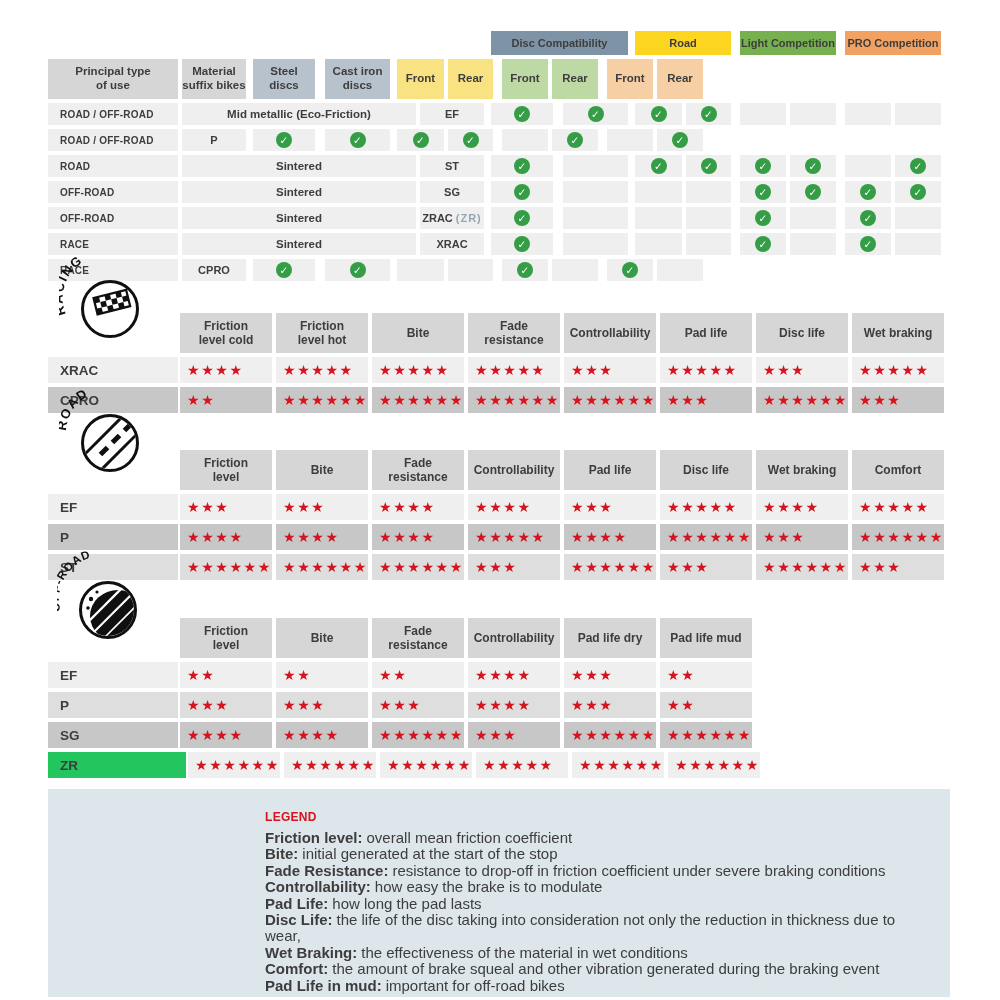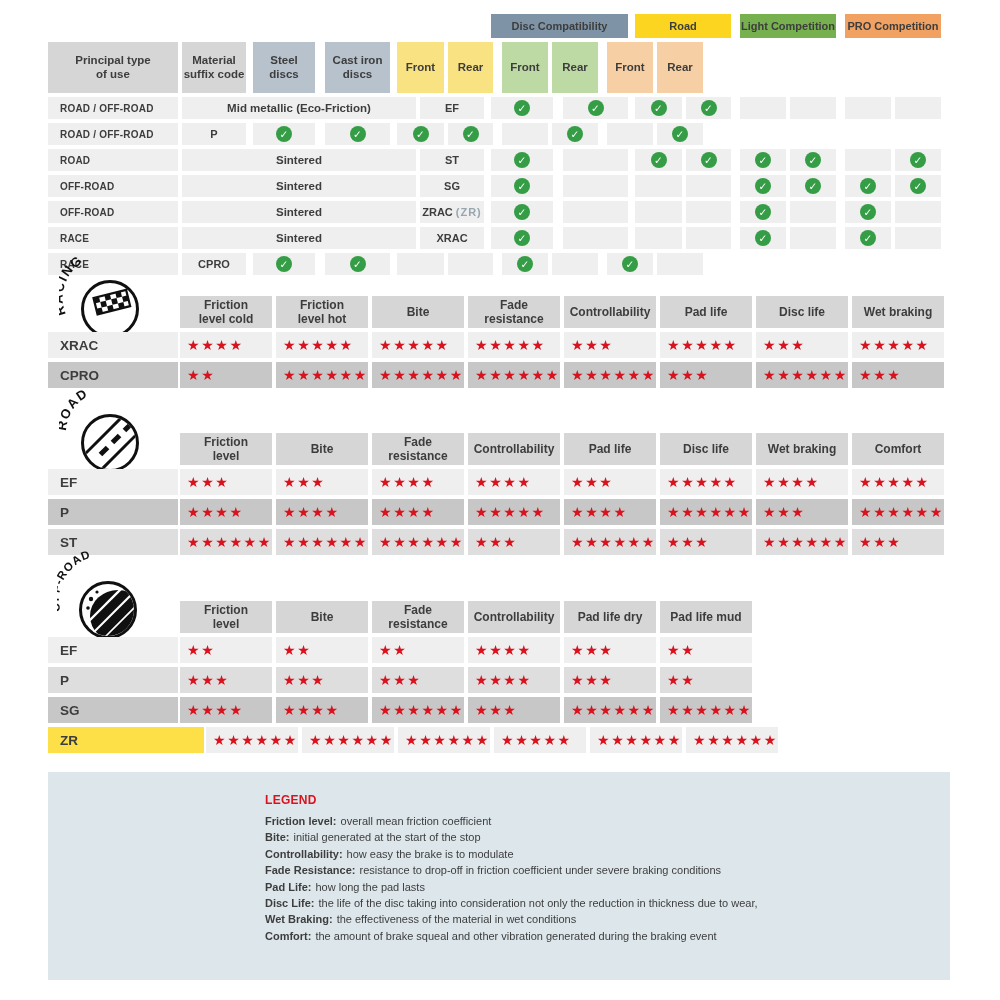--- a/index.html
+++ b/index.html
@@ -1,78 +1,78 @@
 <!DOCTYPE html>
 <html><head>
 <meta charset="utf-8">
 <style>
   * { box-sizing: border-box; }
   body { margin:0; background:#fff; }
   .page { position:relative; width:1000px; height:1000px; background:#fff;
           font-family:"Liberation Sans","DejaVu Sans",sans-serif; color:#3d3d3d; overflow:hidden; }
-  .abs { position:absolute; }
+  .abs { position:absolute;margin-top:17px; }
   .row { display:flex; }
   .cell { display:flex; align-items:center; justify-content:center; text-align:center; }
 
   
   .compat { left:48px; top:14px; }
   .group-row { height:24px; margin-bottom:4px; }
   .group-cell { font-size:11px; font-weight:bold; }
-  .hdr-row { height:51px; }
+  .hdr-row { height:40px; }
   .hdr { background:#d6d6d6; font-size:11.5px; font-weight:bold; line-height:1.18; white-space:pre-line; }
   .sub { font-size:11.5px; font-weight:bold; line-height:1.18; white-space:pre-line; }
   .crow { height:22px; margin-top:4px; }
   .crow .cell { background:#efefef; }
   .use { justify-content:flex-start; padding-left:12px; font-size:10px; font-weight:bold; text-align:left; letter-spacing:.2px; }
   .cmp { font-size:11.5px; font-weight:bold; }
   .code { font-size:11px; font-weight:bold; }
   .sfx { color:#98a6b0; margin-left:3px; letter-spacing:1px; font-weight:bold; }
   .check { width:16px; height:16px; border-radius:50%; background:#359d46; color:#fff;
            font-size:10.5px; font-weight:bold; display:flex; align-items:center; justify-content:center; line-height:1; }
 
   
   .rt { left:48px; }
-  .rt-hdr { height:32px; }
+  .rt-hdr { height:40px; }
   .rt-hdr .cell { background:#d6d6d6; font-size:12px; font-weight:bold; line-height:1.2; white-space:pre-line; }
   .rt-hdr .sp { background:transparent; }
   .rt-row { height:26px; margin-top:4px; }
   .rt-label { justify-content:flex-start; padding-left:12px; font-size:13.5px; font-weight:bold; text-align:left; }
   .starcell { justify-content:flex-start; padding-left:7px; }
   .stars { color:#d9131e; font-size:14px; letter-spacing:1.6px; line-height:1; white-space:nowrap;
            font-family:"DejaVu Sans",sans-serif; }
 
   
   .icon { position:absolute; width:95px; height:95px; }
   .icon text { font-family:"Liberation Sans",sans-serif; }
 
   
   .legend { left:48px; top:772px; width:902px; height:208px; background:#dde6eb; padding:21px 20px 0 217px; }
   .legend-title { color:#d9131e; font-size:12px; font-weight:bold; margin-bottom:6px; letter-spacing:.3px; }
-  .li { font-size:11px; line-height:16.4px; }
+  .li { font-size:15px; line-height:16.4px; }
   .li b { font-weight:bold; }
   .li .desc { margin-left:4px; }
 </style>
 </head>
 <body>
 
 <div class="page">
 
   <div class="abs compat">
       <div class="row group-row">
         <div class="cell " style="width: 443px;"></div>
         <div class="cell group-cell" style="width: 137px; background: rgb(126, 147, 165);">Disc Compatibility</div>
         <div class="cell group-cell" style="width: 96px; margin-left: 7px; background: rgb(251, 213, 31);">Road</div>
         <div class="cell group-cell" style="width: 96px; margin-left: 9px; background: rgb(119, 177, 79);">Light Competition</div>
         <div class="cell group-cell" style="width: 96px; margin-left: 9px; background: rgb(241, 162, 99);">PRO Competition</div>
       </div>
       <div class="row hdr-row">
         <div class="cell hdr" style="width: 130px;">Principal type
 of use</div>
         <div class="cell hdr" style="width: 64px; margin-left: 4px;">Material
-suffix code</div>
+suffix bikes</div>
         <div class="cell sub" style="width: 62px; margin-left: 7px; background: rgb(183, 194, 204);">Steel
 discs</div>
         <div class="cell sub" style="width: 65px; margin-left: 10px; background: rgb(183, 194, 204);">Cast iron
 discs</div>
         <div class="cell sub" style="width: 47px; margin-left: 7px; background: rgb(249, 226, 130);">Front</div>
         <div class="cell sub" style="width: 45px; margin-left: 4px; background: rgb(249, 226, 130);">Rear</div>
         <div class="cell sub" style="width: 46px; margin-left: 9px; background: rgb(190, 218, 164);">Front</div>
         <div class="cell sub" style="width: 46px; margin-left: 4px; background: rgb(190, 218, 164);">Rear</div>
         <div class="cell sub" style="width: 46px; margin-left: 9px; background: rgb(247, 207, 164);">Front</div>
         <div class="cell sub" style="width: 46px; margin-left: 4px; background: rgb(247, 207, 164);">Rear</div>
@@ -545,21 +545,21 @@
           <span class="stars">★★★</span>
         </div>
         <div class="cell starcell" style="width: 92px; margin-left: 4px; background: rgb(199, 199, 199);">
           <span class="stars">★★★★★★</span>
         </div>
         <div class="cell starcell" style="width: 92px; margin-left: 4px; background: rgb(199, 199, 199);">
           <span class="stars">★★★★★★</span>
         </div>
       </div>
       <div class="row rt-row">
-        <div class="cell rt-label" style="width: 156px; background: #fde047;">ZR</div>
+        <div class="cell rt-label" style="width: 138px; background: #22c55e;">ZR</div>
         <div class="cell starcell" style="width: 92px; margin-left: 2px; background: rgb(239, 239, 239);">
           <span class="stars">★★★★★★</span>
         </div>
         <div class="cell starcell" style="width: 92px; margin-left: 4px; background: rgb(239, 239, 239);">
           <span class="stars">★★★★★★</span>
         </div>
         <div class="cell starcell" style="width: 92px; margin-left: 4px; background: rgb(239, 239, 239);">
           <span class="stars">★★★★★★</span>
         </div>
         <div class="cell starcell" style="width: 92px; margin-left: 4px; background: rgb(239, 239, 239);">
@@ -572,22 +572,23 @@
           <span class="stars">★★★★★★</span>
         </div>
       </div>
     </div>
 
   <div class="abs legend">
     <div class="legend-title">LEGEND</div>
     <div id="legend-items">
         <div class="li"><b>Friction level:</b><span class="desc">overall mean friction coefficient</span></div>
         <div class="li"><b>Bite:</b><span class="desc">initial generated at the start of the stop</span></div>
+        <div class="li"><b>Fade Resistance:</b><span class="desc">resistance to drop-off in friction coefficient under severe braking conditions</span></div>
         <div class="li"><b>Controllability:</b><span class="desc">how easy the brake is to modulate</span></div>
-        <div class="li"><b>Fade Resistance:</b><span class="desc">resistance to drop-off in friction coefficient under severe braking conditions</span></div>
         <div class="li"><b>Pad Life:</b><span class="desc">how long the pad lasts</span></div>
         <div class="li"><b>Disc Life:</b><span class="desc">the life of the disc taking into consideration not only the reduction in thickness due to wear,</span></div>
         <div class="li"><b>Wet Braking:</b><span class="desc">the effectiveness of the material in wet conditions</span></div>
         <div class="li"><b>Comfort:</b><span class="desc">the amount of brake squeal and other vibration generated during the braking event</span></div>
+        <div class="li"><b>Pad Life in mud:</b><span class="desc">important for off-road bikes</span></div>
       </div>
   </div>
 
 </div>
 
 </body></html>

